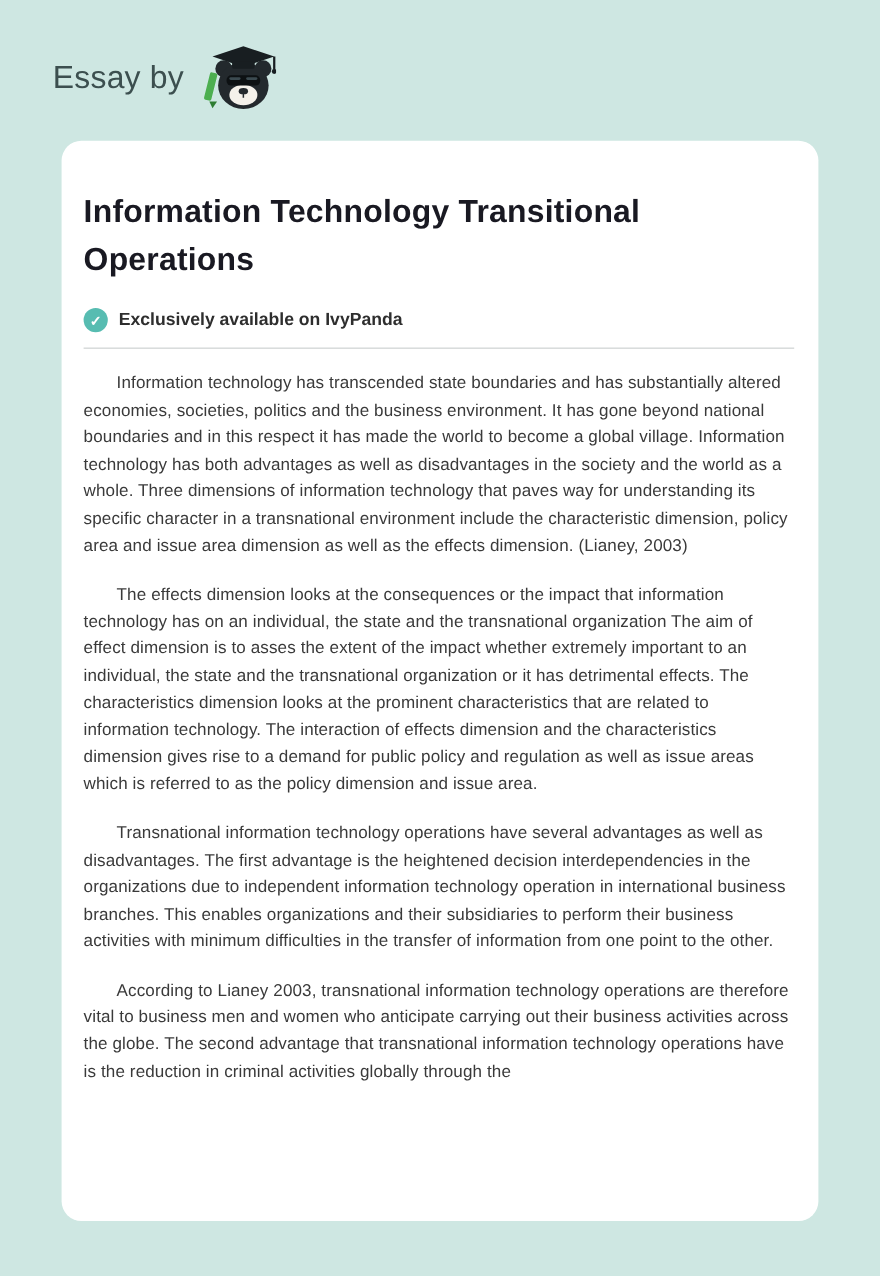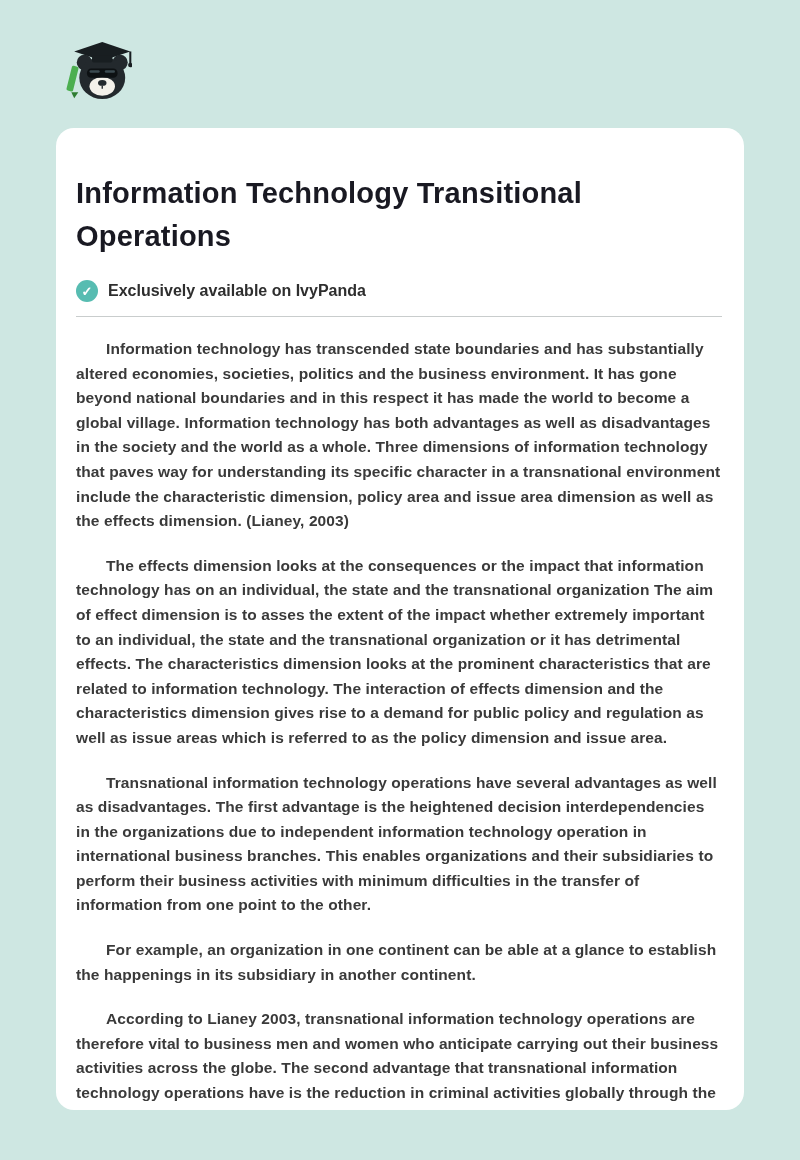--- a/index.html
+++ b/index.html
@@ -87,27 +87,27 @@
     color: #2e2e2e;
   }
   .article-body { margin-top: 6px; }
   .para {
     font-size: 15.5px;
     line-height: 24.6px;
     color: #3a3a3a;
     text-indent: 30px;
     margin-top: 20px;
     letter-spacing: 0.1px;
-    font-weight: bold;
   }
 </style>
 </head>
 <body>
 
 <header class="site-header">
+  <span class="essay-by">Essay by</span>
   <span class="logo-wrap">
     <svg class="logo-svg" viewBox="0 0 80 72" aria-hidden="true">
 
       <rect x="6" y="30" width="8" height="30" rx="2" fill="#4caf50" transform="rotate(14 10 45)"></rect>
       <polygon points="8,62 16,60 13,68" fill="#2e7d32" transform="rotate(14 12 64)"></polygon>
 
       <circle cx="24" cy="26" r="9" fill="#23292d"></circle>
       <circle cx="66" cy="26" r="9" fill="#23292d"></circle>
 
       <ellipse cx="45" cy="44" rx="27" ry="25" fill="#23292d"></ellipse>
@@ -133,16 +133,15 @@
 
   <div class="availability-row">
     <span class="check-badge">✓</span>
     <span class="availability-text">Exclusively available on IvyPanda</span>
   </div>
 
   <div class="article-body">
       <p class="para">Information technology has transcended state boundaries and has substantially altered economies, societies, politics and the business environment. It has gone beyond national boundaries and in this respect it has made the world to become a global village. Information technology has both advantages as well as disadvantages in the society and the world as a whole. Three dimensions of information technology that paves way for understanding its specific character in a transnational environment include the characteristic dimension, policy area and issue area dimension as well as the effects dimension. (Lianey, 2003)</p>
       <p class="para">The effects dimension looks at the consequences or the impact that information technology has on an individual, the state and the transnational organization The aim of effect dimension is to asses the extent of the impact whether extremely important to an individual, the state and the transnational organization or it has detrimental effects. The characteristics dimension looks at the prominent characteristics that are related to information technology. The interaction of effects dimension and the characteristics dimension gives rise to a demand for public policy and regulation as well as issue areas which is referred to as the policy dimension and issue area.</p>
       <p class="para">Transnational information technology operations have several advantages as well as disadvantages. The first advantage is the heightened decision interdependencies in the organizations due to independent information technology operation in international business branches. This enables organizations and their subsidiaries to perform their business activities with minimum difficulties in the transfer of information from one point to the other.</p>
-      <p class="para">For example, an organization in one continent can be able at a glance to establish the happenings in its subsidiary in another continent.</p>
       <p class="para">According to Lianey 2003, transnational information technology operations are therefore vital to business men and women who anticipate carrying out their business activities across the globe. The second advantage that transnational information technology operations have is the reduction in criminal activities globally through the</p>
     </div>
 </main>
 
 </body></html>

